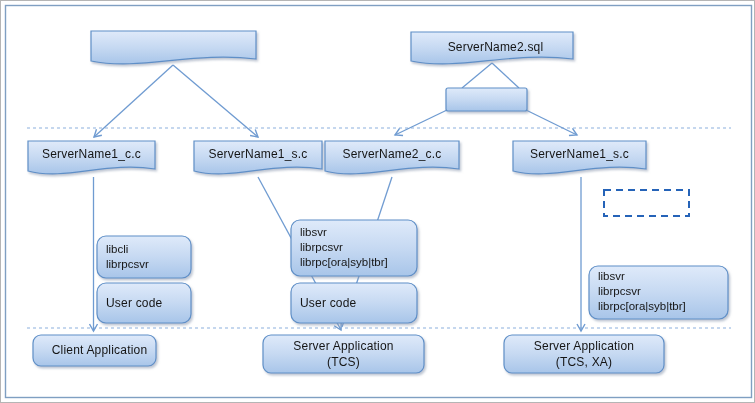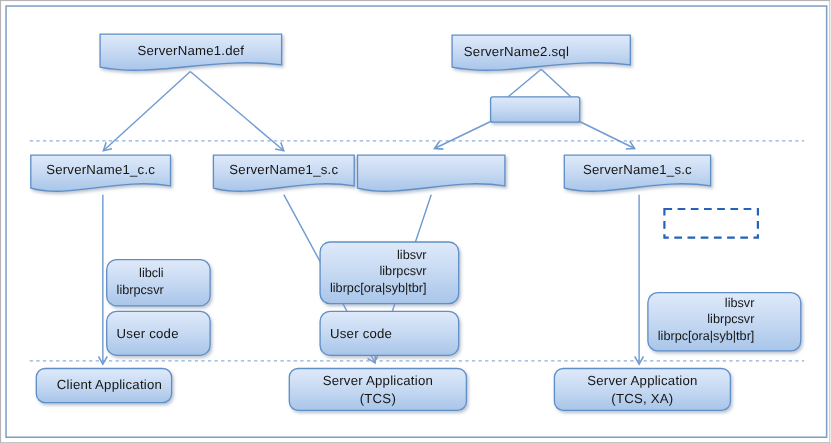--- a/index.html
+++ b/index.html
@@ -19,21 +19,21 @@
     text-align:center;
     font-size:12px;color:#151515;
     letter-spacing:.2px;
     white-space:nowrap;
     pointer-events:none;
   }
   .lbl.left{justify-content:flex-start;text-align:left;}
   .libs{
     position:absolute;
     font-size:11.5px;line-height:15px;color:#151515;
-    text-align:right;white-space:nowrap;
+    text-align:left;white-space:nowrap;
     pointer-events:none;
   }
   .libs span{display:block;}
   .twolines{flex-direction:column;line-height:16px;}
 </style>
 </head>
 <body>
 
 <div class="canvas">
 
@@ -88,29 +88,29 @@
       <rect x="290" y="282" width="126" height="40" rx="9"></rect>
       <rect x="588" y="265" width="139" height="53" rx="9"></rect>
       <rect x="32" y="334" width="123" height="31" rx="8"></rect>
       <rect x="262" y="334" width="161" height="38" rx="8"></rect>
       <rect x="503" y="334" width="160" height="38" rx="8"></rect>
     </g>
 
     <rect x="603" y="189" width="85" height="26" fill="#ffffff" stroke="#2563b8" stroke-width="2" stroke-dasharray="7 5"></rect>
   </svg>
 
-  <div class="lbl" style="left:90px;top:36px;width:165px;height:18px;">ServerName1.def</div>
 
-  <div class="lbl" style="left:396px;top:37px;width:145px;height:18px;">ServerName2.sql</div>
+  <div class="lbl" style="left:422px;top:37px;width:145px;height:18px;">ServerName2.sql</div>
 
 
   <div class="lbl" style="left:27px;top:143px;width:127px;height:20px;">ServerName1_c.c</div>
 
   <div class="lbl" style="left:193px;top:143px;width:128px;height:20px;">ServerName1_s.c</div>
 
+  <div class="lbl" style="left:324px;top:143px;width:134px;height:20px;">ServerName2_c.c</div>
 
   <div class="lbl" style="left:512px;top:143px;width:133px;height:20px;">ServerName1_s.c</div>
 
 
   <div class="libs" style="left:105px;top:241px;">
     <span>libcli</span>
     <span>librpcsvr</span>
   </div>
 
   <div class="lbl left" style="left:105px;top:282px;width:85px;height:40px;">User code</div>

